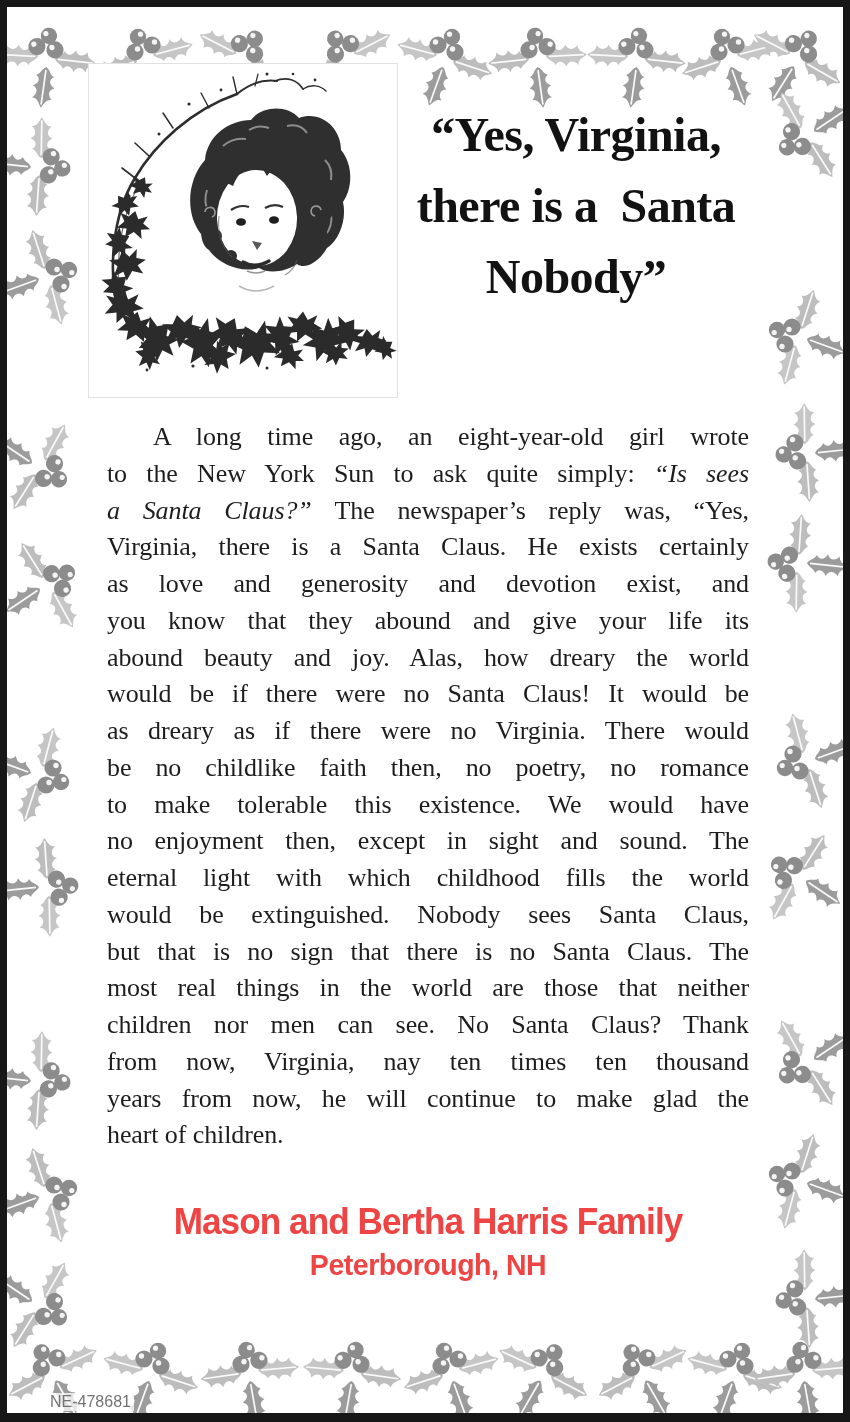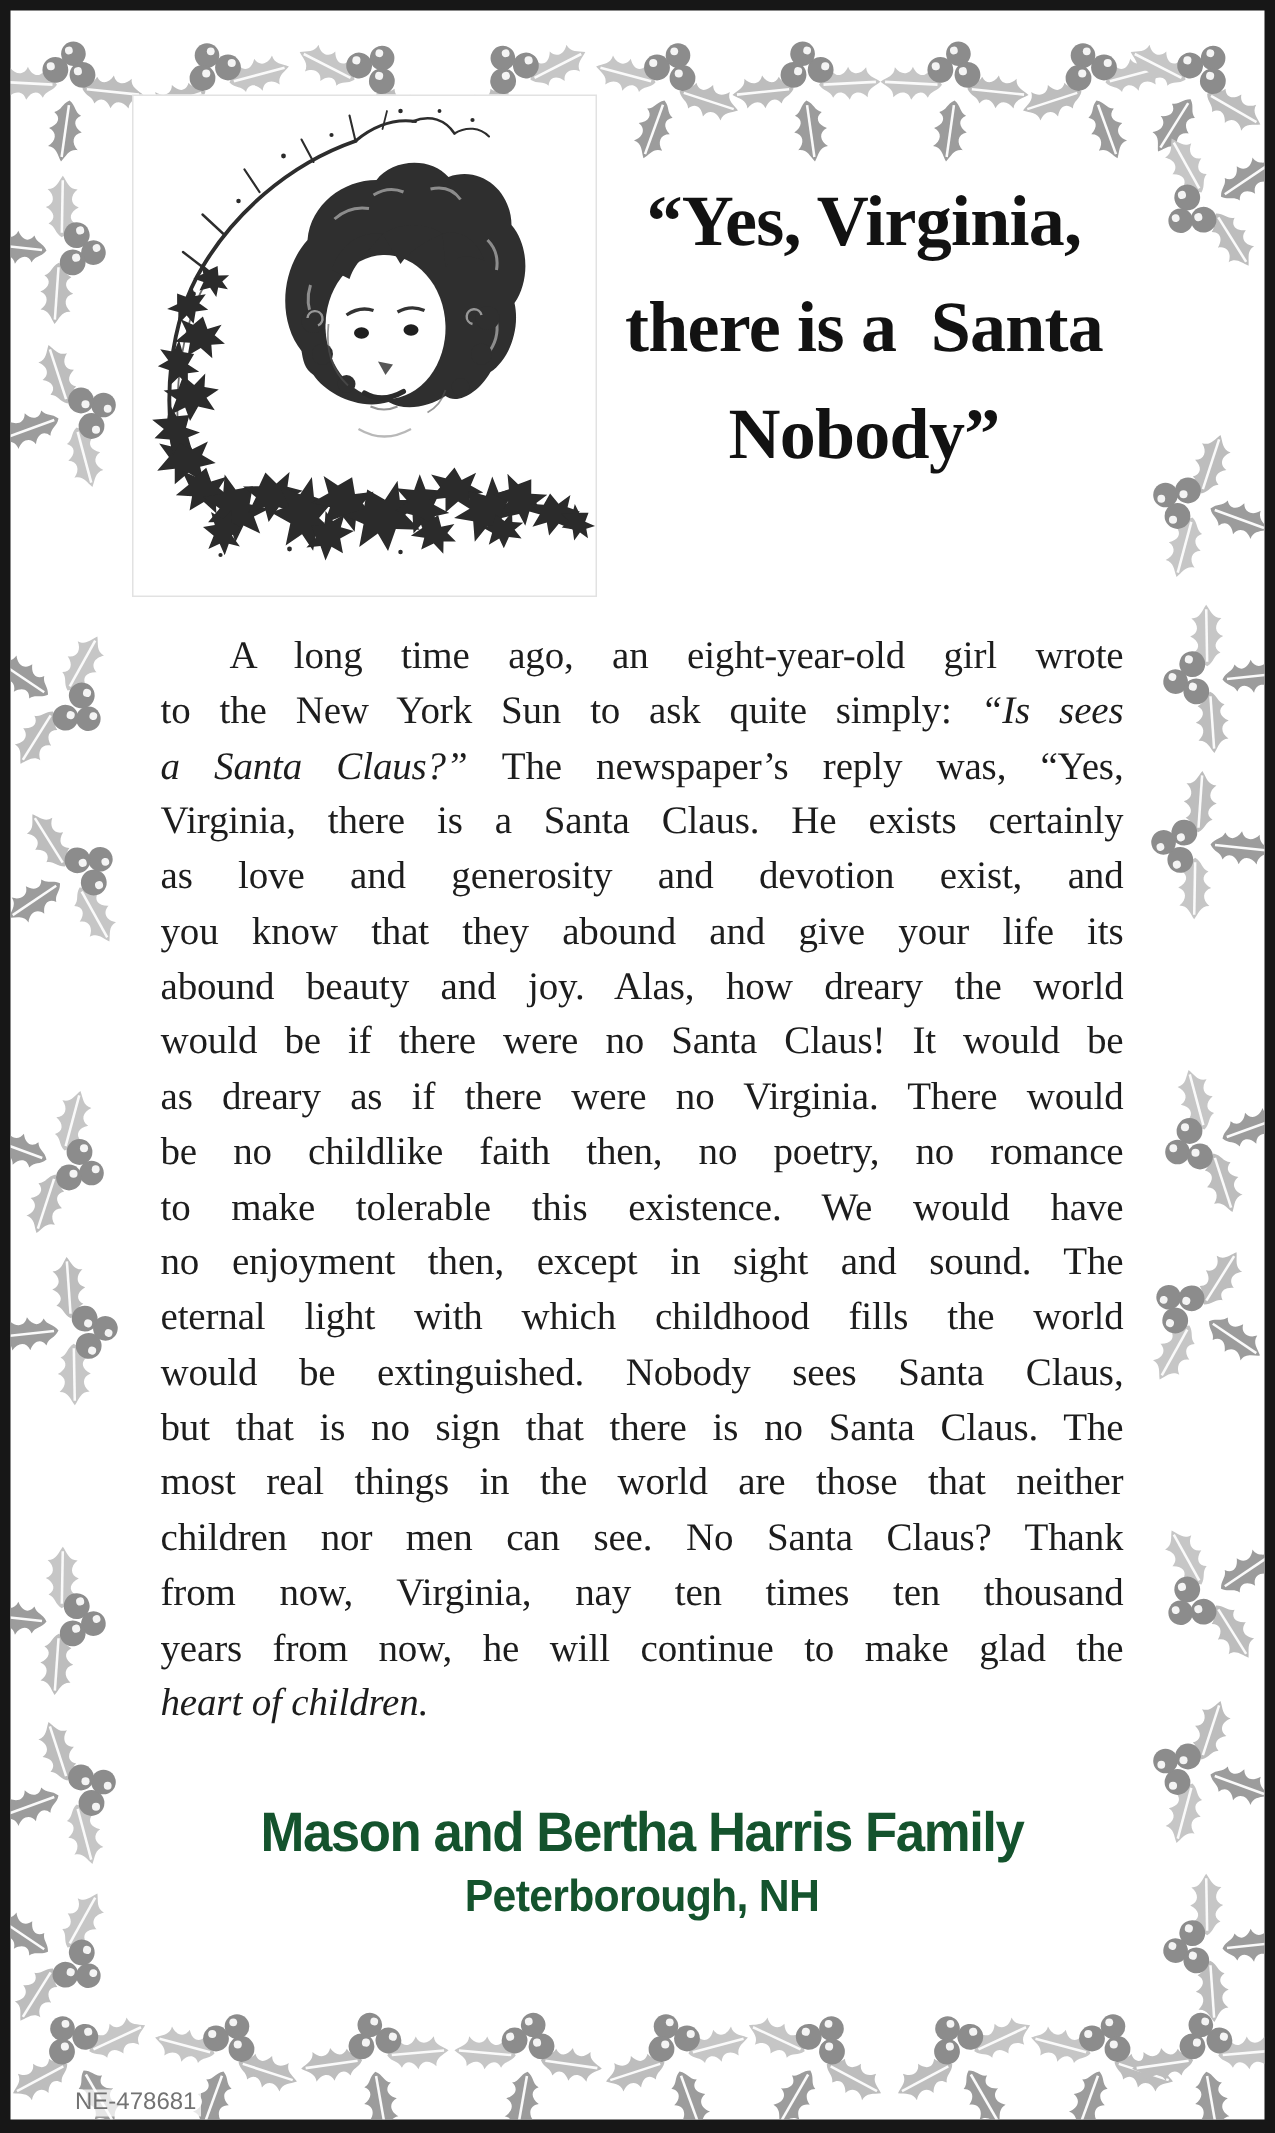--- a/index.html
+++ b/index.html
@@ -14,21 +14,21 @@
     font-family:"Liberation Serif", serif;
     color:#1c1c1c;
     margin:0 auto;
   }
   .holly-layer{position:absolute;left:0;top:0;width:836px;height:1406px;pointer-events:none;}
   .illus-box{
     position:absolute;left:81px;top:56px;width:308px;height:333px;
     border:1px solid #e2e2e2;background:#fff;
   }
   .title-block{
-    position:absolute;left:390px;top:105px;width:358px;
+    position:absolute;left:390px;top:92px;width:358px;
     text-align:center;
   }
   .title-line{
     font-family:"Liberation Serif", serif;
     font-weight:bold;
     font-size:48px;
     line-height:71px;
     letter-spacing:-0.5px;
     white-space:pre;
     color:#121212;
@@ -39,28 +39,28 @@
     letter-spacing:-0.1px;
     color:#1d1d1d;
   }
   .bline{
     height:36.75px;line-height:36.75px;
     text-align:justify;
     text-align-last:justify;
     overflow:hidden;
     white-space:nowrap;
   }
-  .bline.last{text-align:center;text-align-last:left;font-style:italic;}
+  .bline.last{text-align:center;text-align-last:left;}
   .bline.indent span:first-child{padding-left:46px;}
   .bline .it{font-style:italic;}
   .sig-block{
     position:absolute;left:100px;top:1192px;width:642px;
     text-align:center;
     font-family:"Liberation Sans", sans-serif;
-    color:#14532d;
+    color:#ef4444;
   }
   .sig-family{
     font-weight:bold;font-size:37px;line-height:46px;
     letter-spacing:-1px;
     transform:scaleX(0.95);transform-origin:center;
   }
   .sig-town{
     font-weight:bold;font-size:30px;line-height:40px;
     letter-spacing:-0.5px;
     transform:scaleX(0.95);transform-origin:center;

